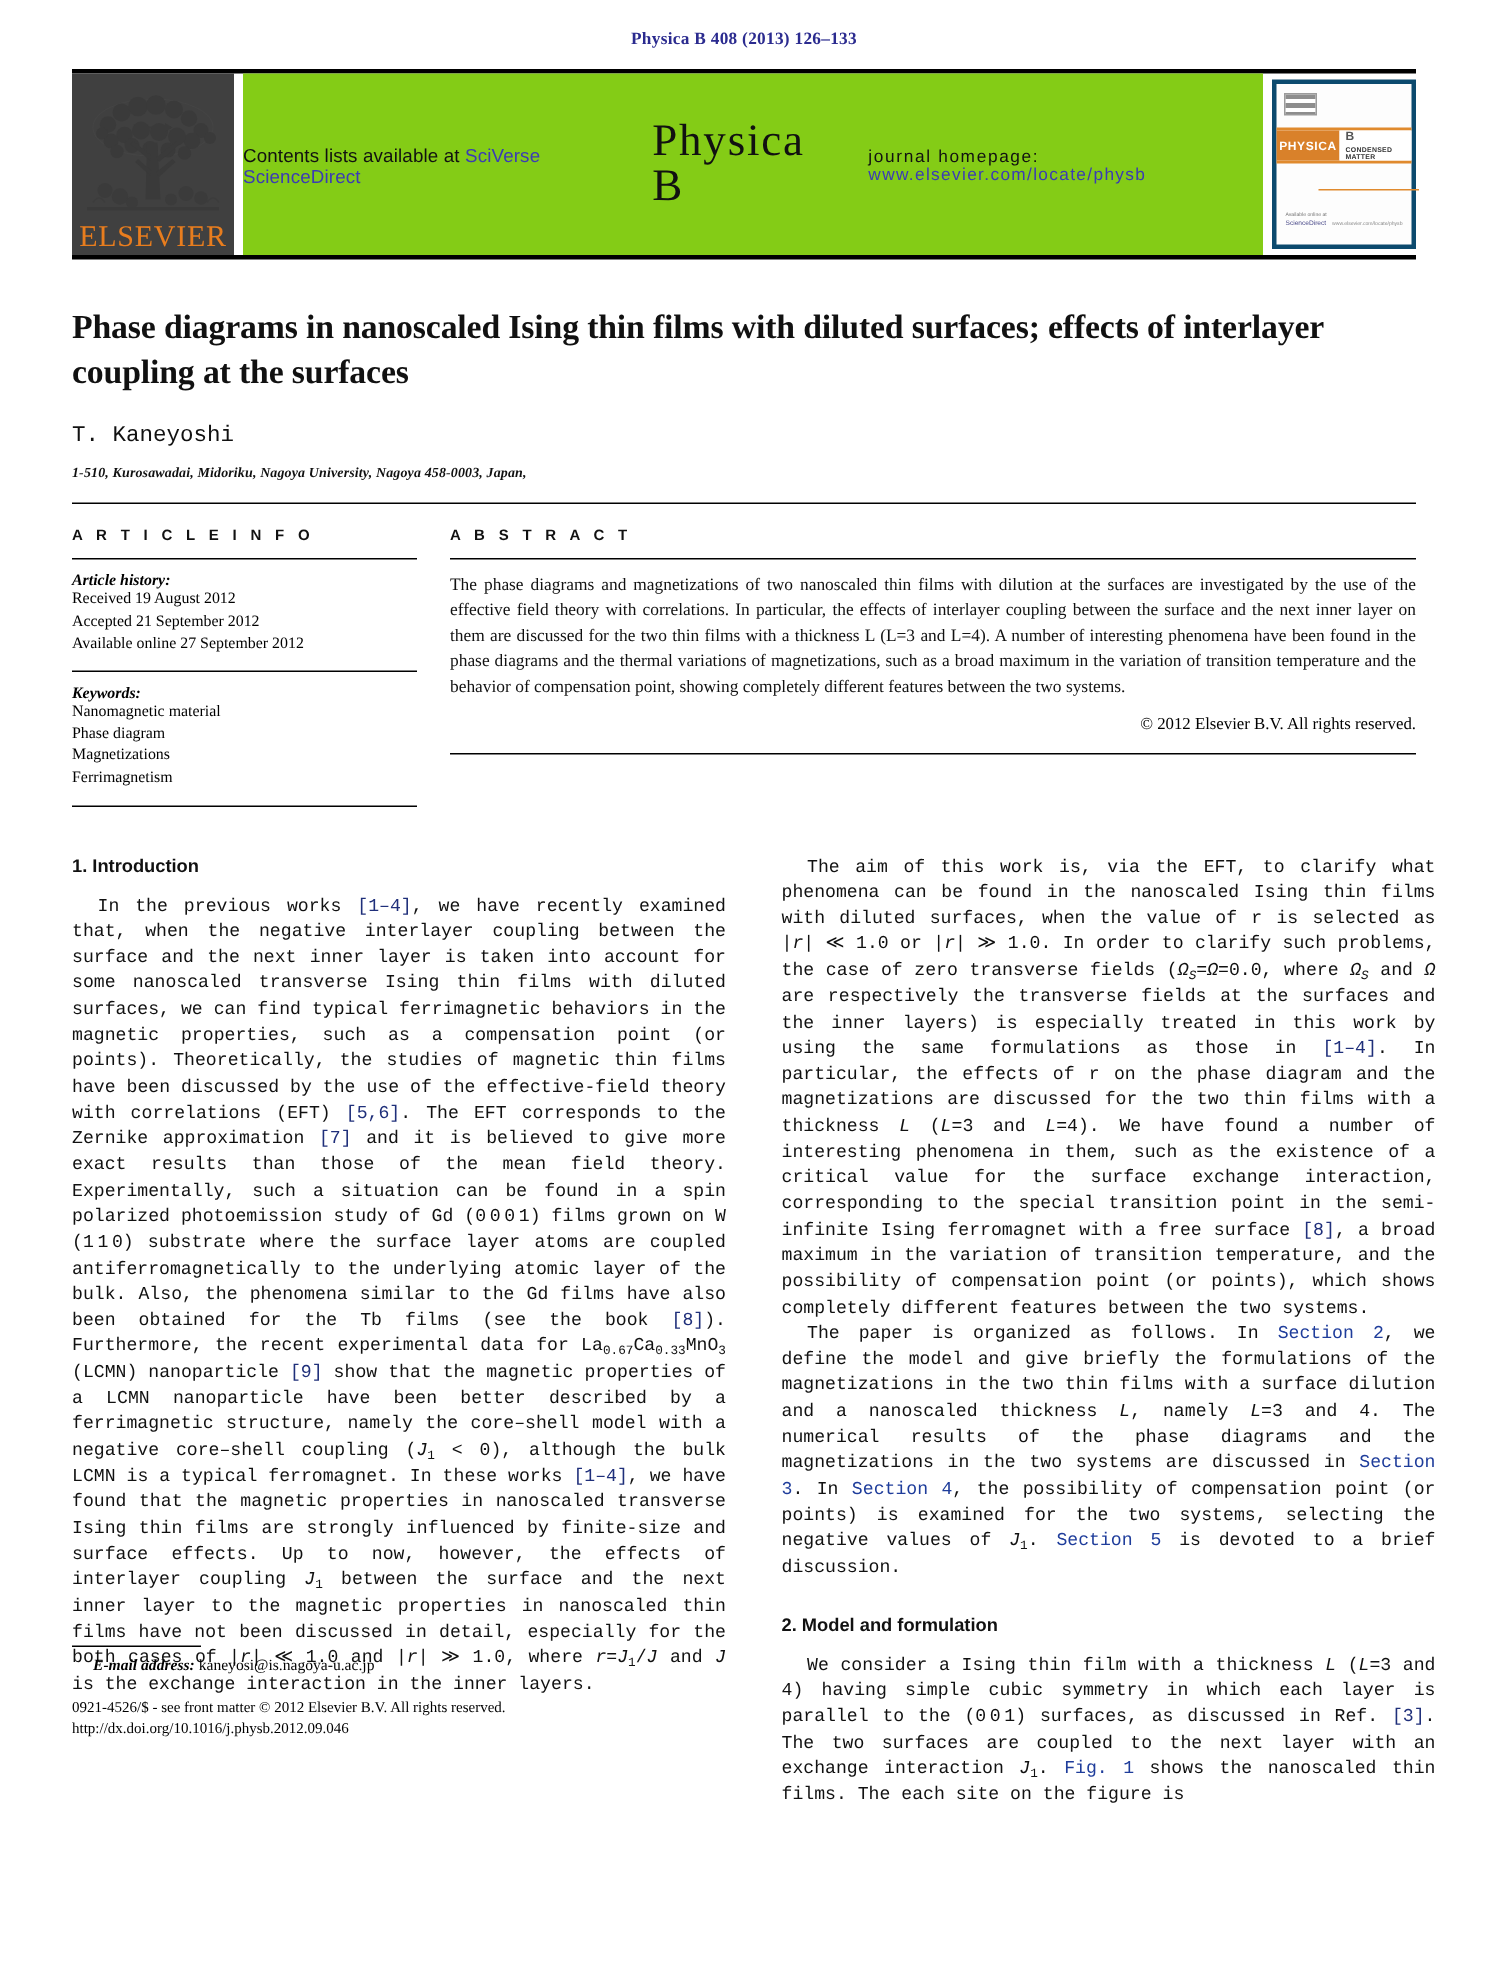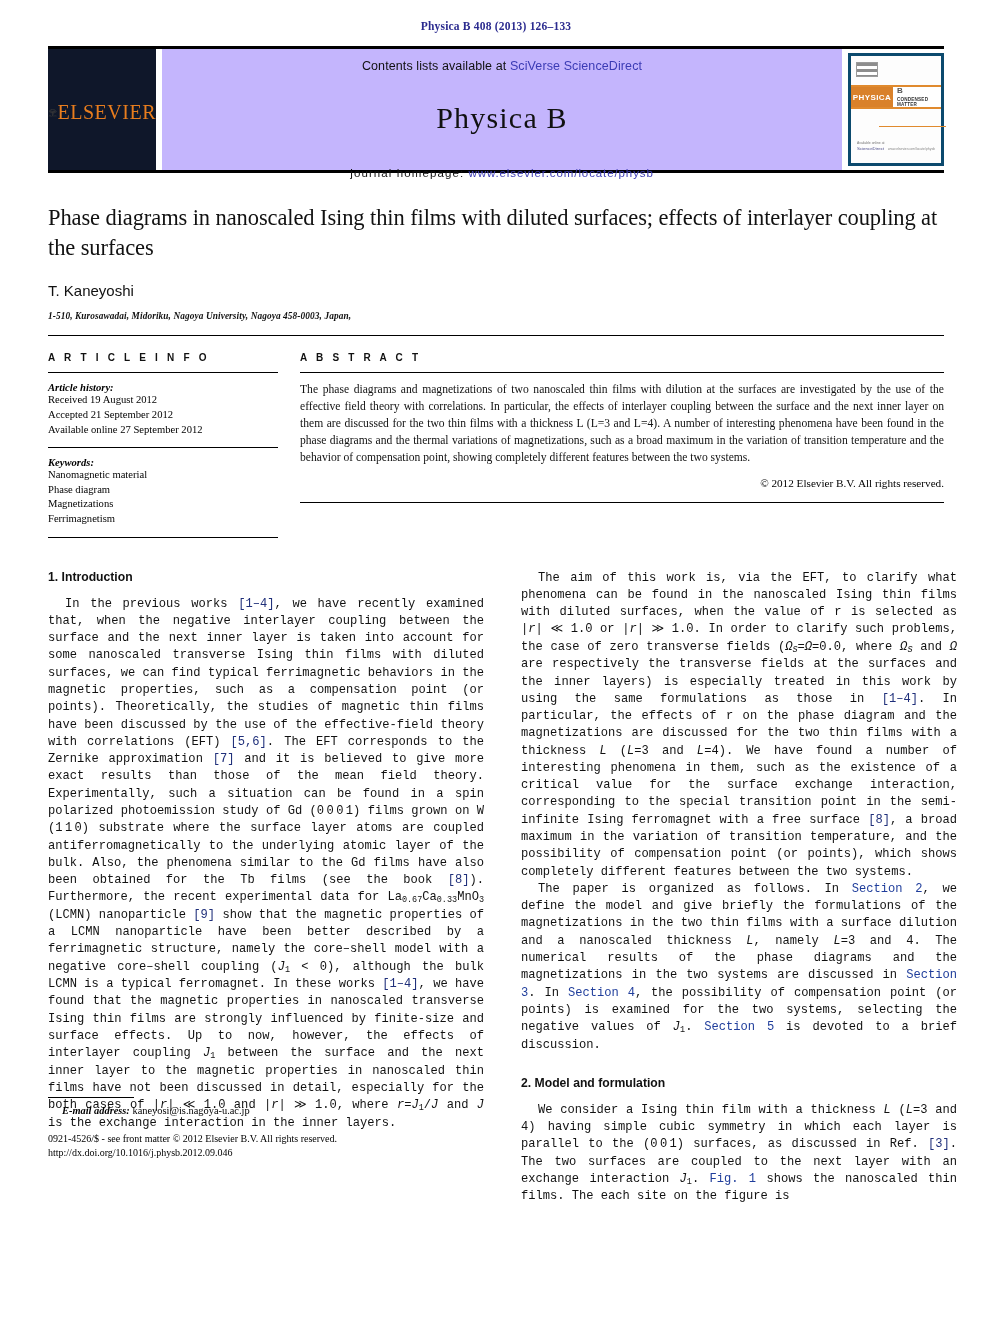--- a/index.html
+++ b/index.html
@@ -33,44 +33,44 @@
     border-top: 3px solid #000;
     display: flex;
     align-items: stretch;
     height: 124px;
     position: relative;
   }
   .elsevier-logo {
     width: 108px;
     flex: 0 0 108px;
     display: flex;
-    flex-direction: row;
+    flex-direction: column;
     justify-content: flex-end;
     align-items: center;
     padding-top: 6px;
-    background: #0f172a;
+    background: #404040;
   }
   .tree-svg { display:block; }
   .elsevier-word {
     font-family: "Liberation Serif", serif;
     font-size: 20px;
     letter-spacing: 0.5px;
     color: #E87D1E;
     line-height: 1;
     margin-top: 1px;
     margin-bottom: 2px;
   }
 
   .banner {
     flex: 1 1 auto;
-    background: #c4b5fd;
+    background: #84cc16;
     margin-left: 6px;
     margin-right: 6px;
     display: flex;
-    flex-direction: column;
+    flex-direction: row;
     justify-content: space-between;
     align-items: center;
     padding: 10px 0 8px 0;
     gap: 30px;
   }
   .banner-top {
     font-family: "Liberation Sans", sans-serif;
     font-size: 12.5px;
     color: #111;
     letter-spacing: 0.1px;
@@ -155,27 +155,27 @@
     margin: 0 48px;
     border-top: 3px solid #000;
   }
 
   
   .titleblock { margin: 0 48px; padding-top: 30px; }
   .paper-title {
     font-family: "Liberation Serif", serif;
     font-size: 22.5px;
     line-height: 1.32;
-    font-weight: normal;
+    font-weight: bold;
     margin: 0 0 20px 0;
     color: #111;
     letter-spacing: -0.1px;
   }
   .authors {
-    font-family: Liberation Sans, sans-serif;
+    font-family: Liberation Mono, monospace;
     font-size: 15px;
     margin: 0 0 12px 0;
     color: #111;
   }
   .affiliation {
     font-family: "Liberation Serif", serif;
     font-size: 9.3px;
     font-style: italic;
     font-weight: bold;
     color: #111;

